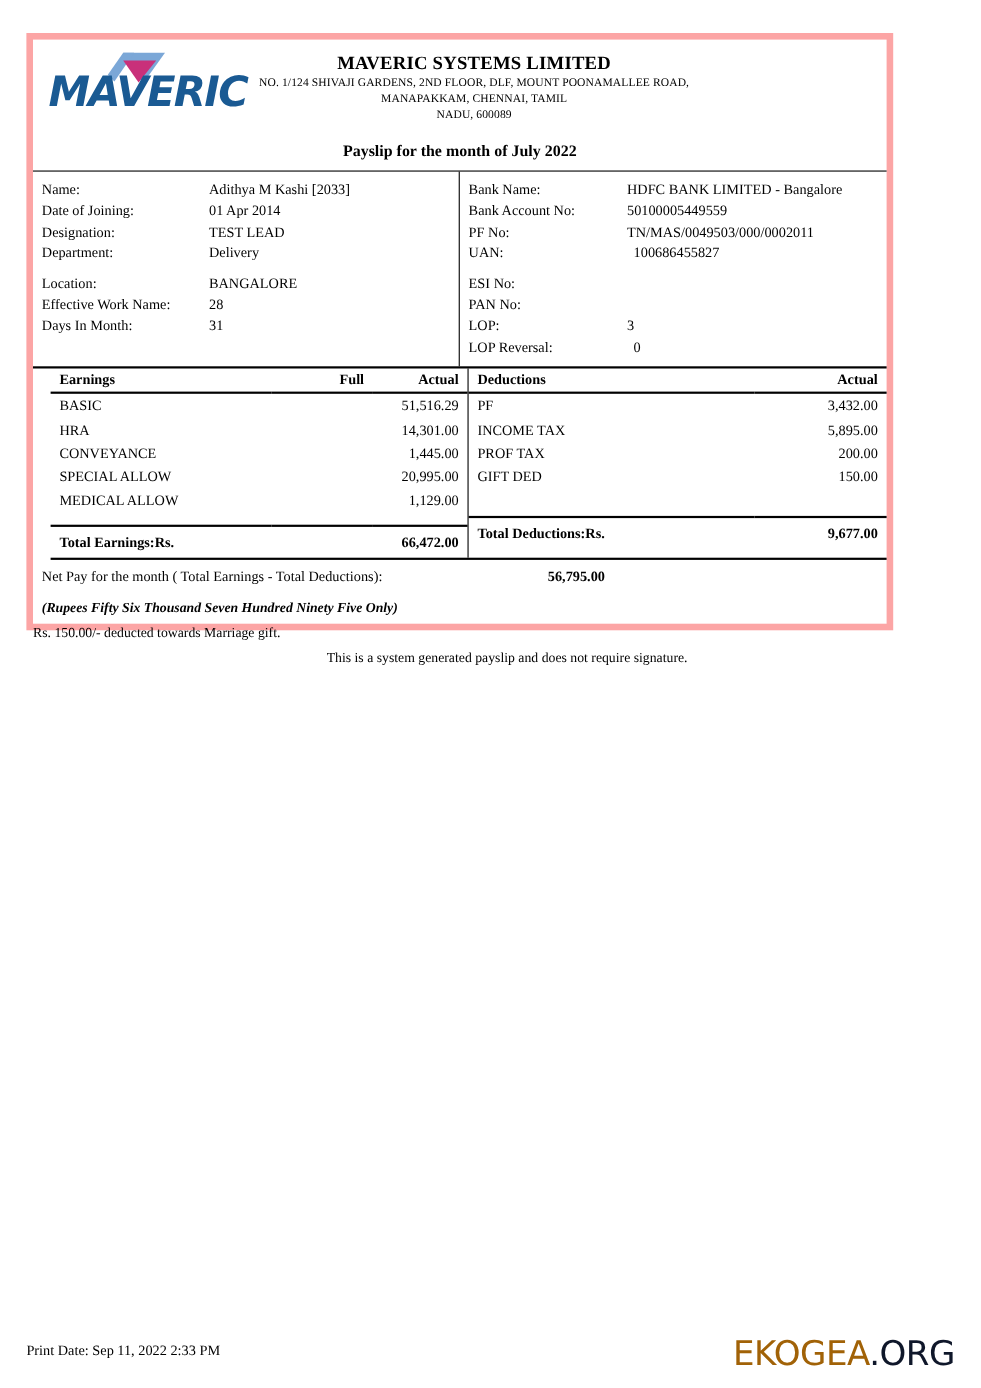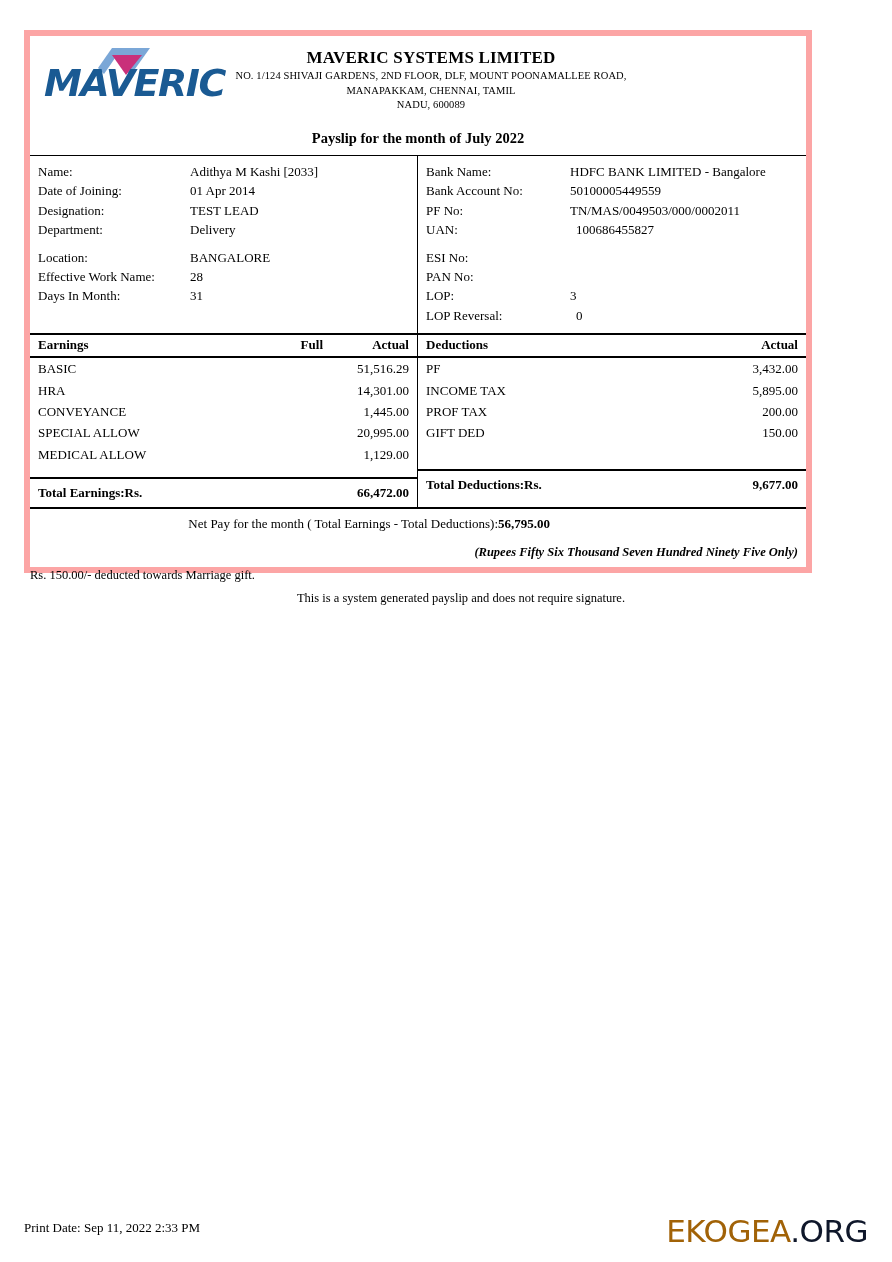--- a/index.html
+++ b/index.html
@@ -91,20 +91,21 @@
   .info-row.gap { margin-top: 8px; }
   .info-label { width: 152px; flex: 0 0 152px; }
   .info-val   { flex: 1 1 auto; }
   .info-col.right .info-label { width: 144px; flex: 0 0 144px; }
   .info-val.indent { padding-left: 6px; }
 
   
   .money {
     display: flex;
     border-bottom: 2px solid #000;
+    margin-left: 16px;
   }
   .money-col { width: 50%; }
   .money-col.left { border-right: 1px solid #000; }
 
   table.tbl {
     width: 100%;
     border-collapse: collapse;
     font-size: 13px;
   }
   table.tbl th {
@@ -127,21 +128,21 @@
   tr.total-row td {
     font-weight: bold;
     border-top: 2px solid #000;
     padding-top: 4px;
     padding-bottom: 4px;
   }
   .spacer-row td { height: 13px; }
   .ded-spacer td { height: 13px; }
 
   
-  .netpay { padding: 7px 8px 3px 8px; text-align: right; }
+  .netpay { padding: 7px 8px 3px 8px; }
   .netpay-line {
     font-size: 13px;
     display: flex;
     align-items: baseline;
   }
   .netpay-label { width: 460px; flex: 0 0 460px; }
   .netpay-amt { font-weight: bold; font-size: 13px; }
   .netpay-words {
     font-size: 12.5px;
     font-style: italic;

